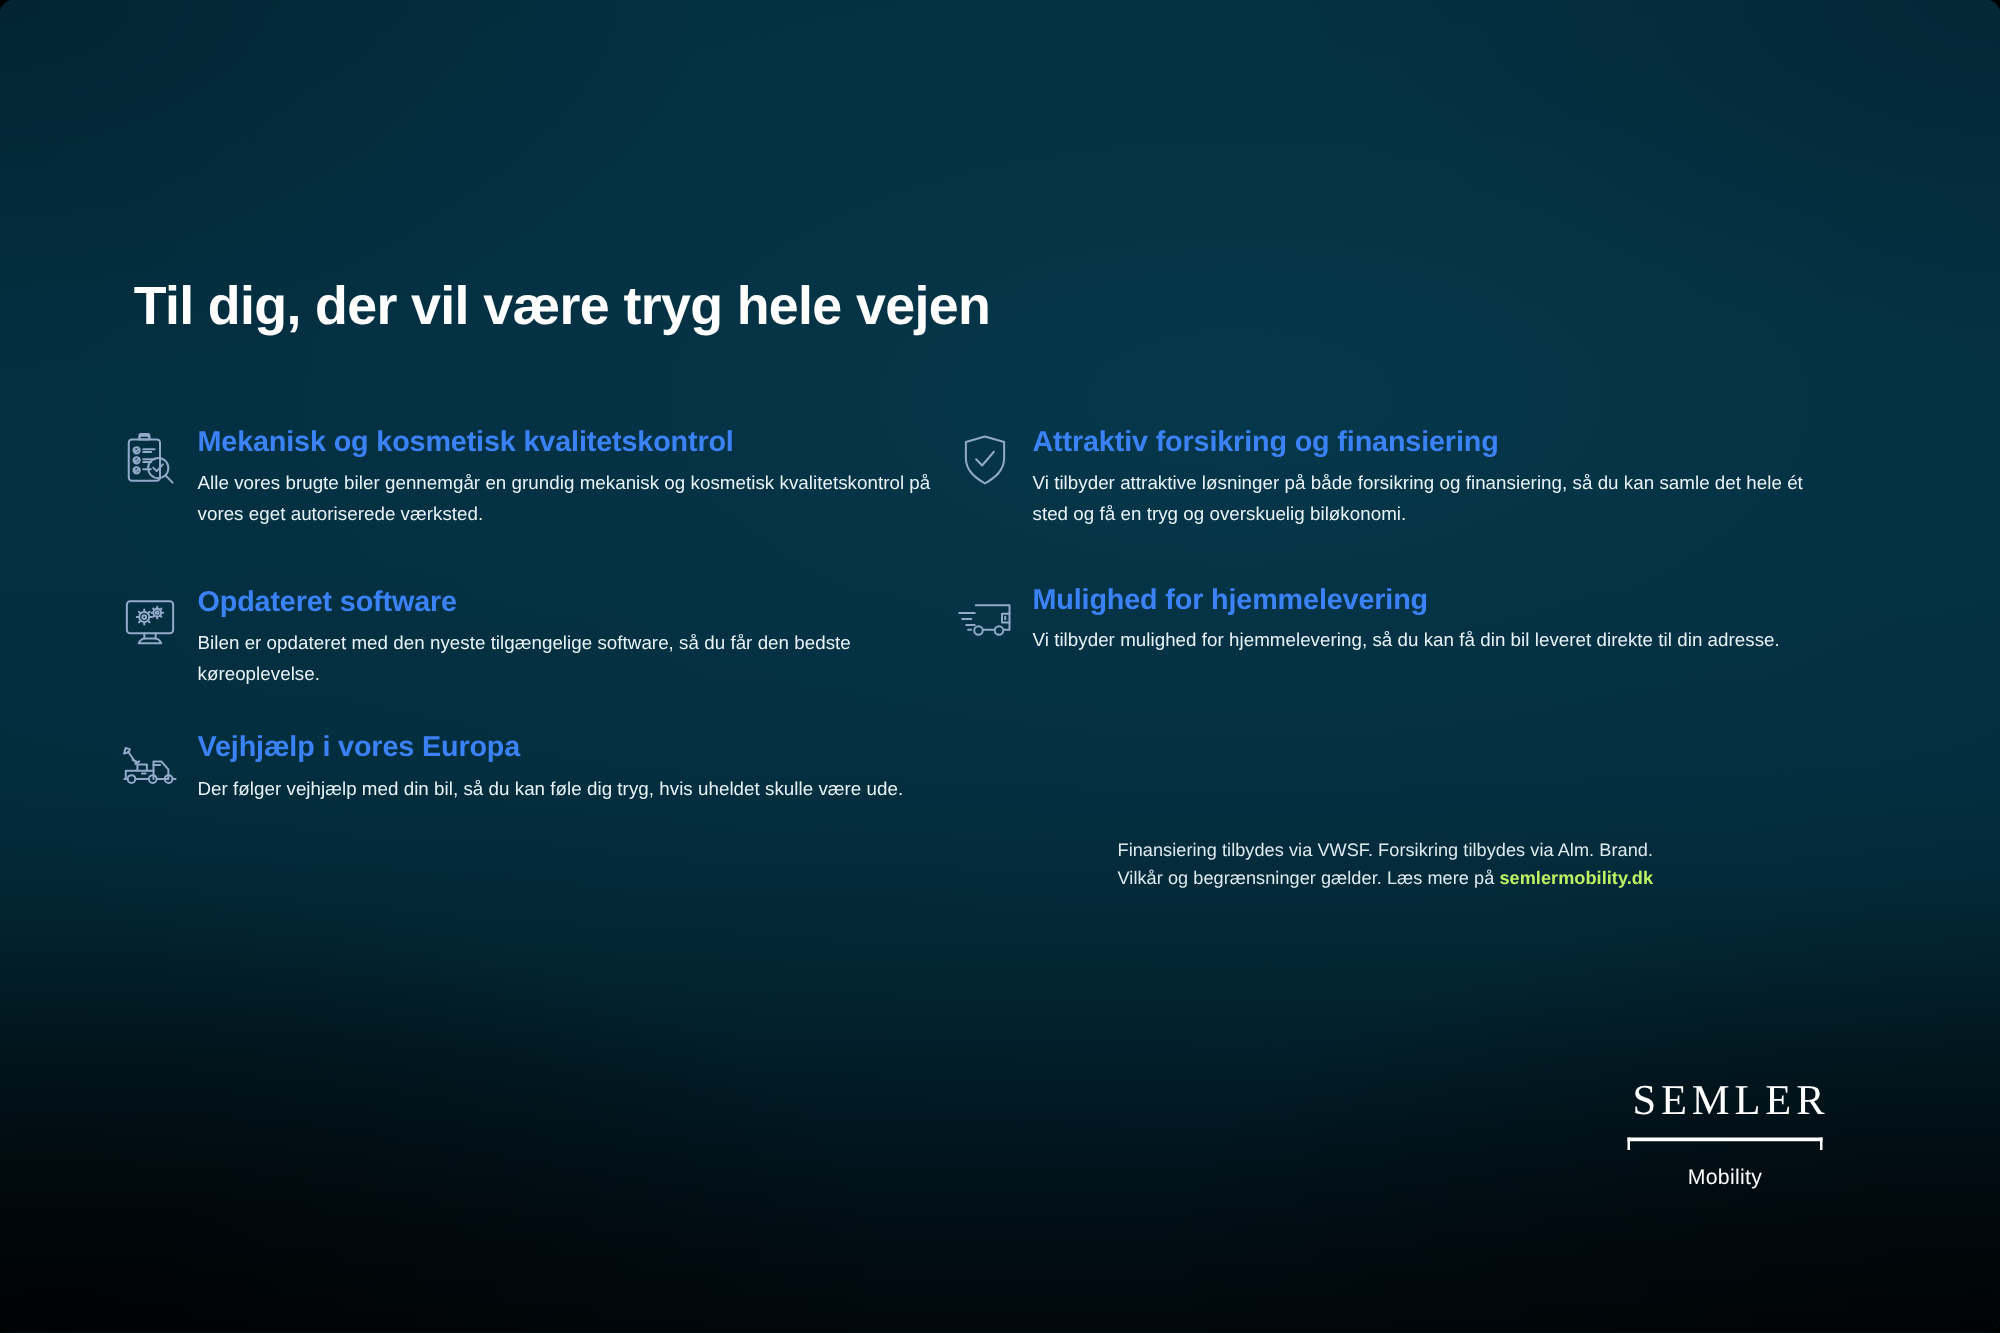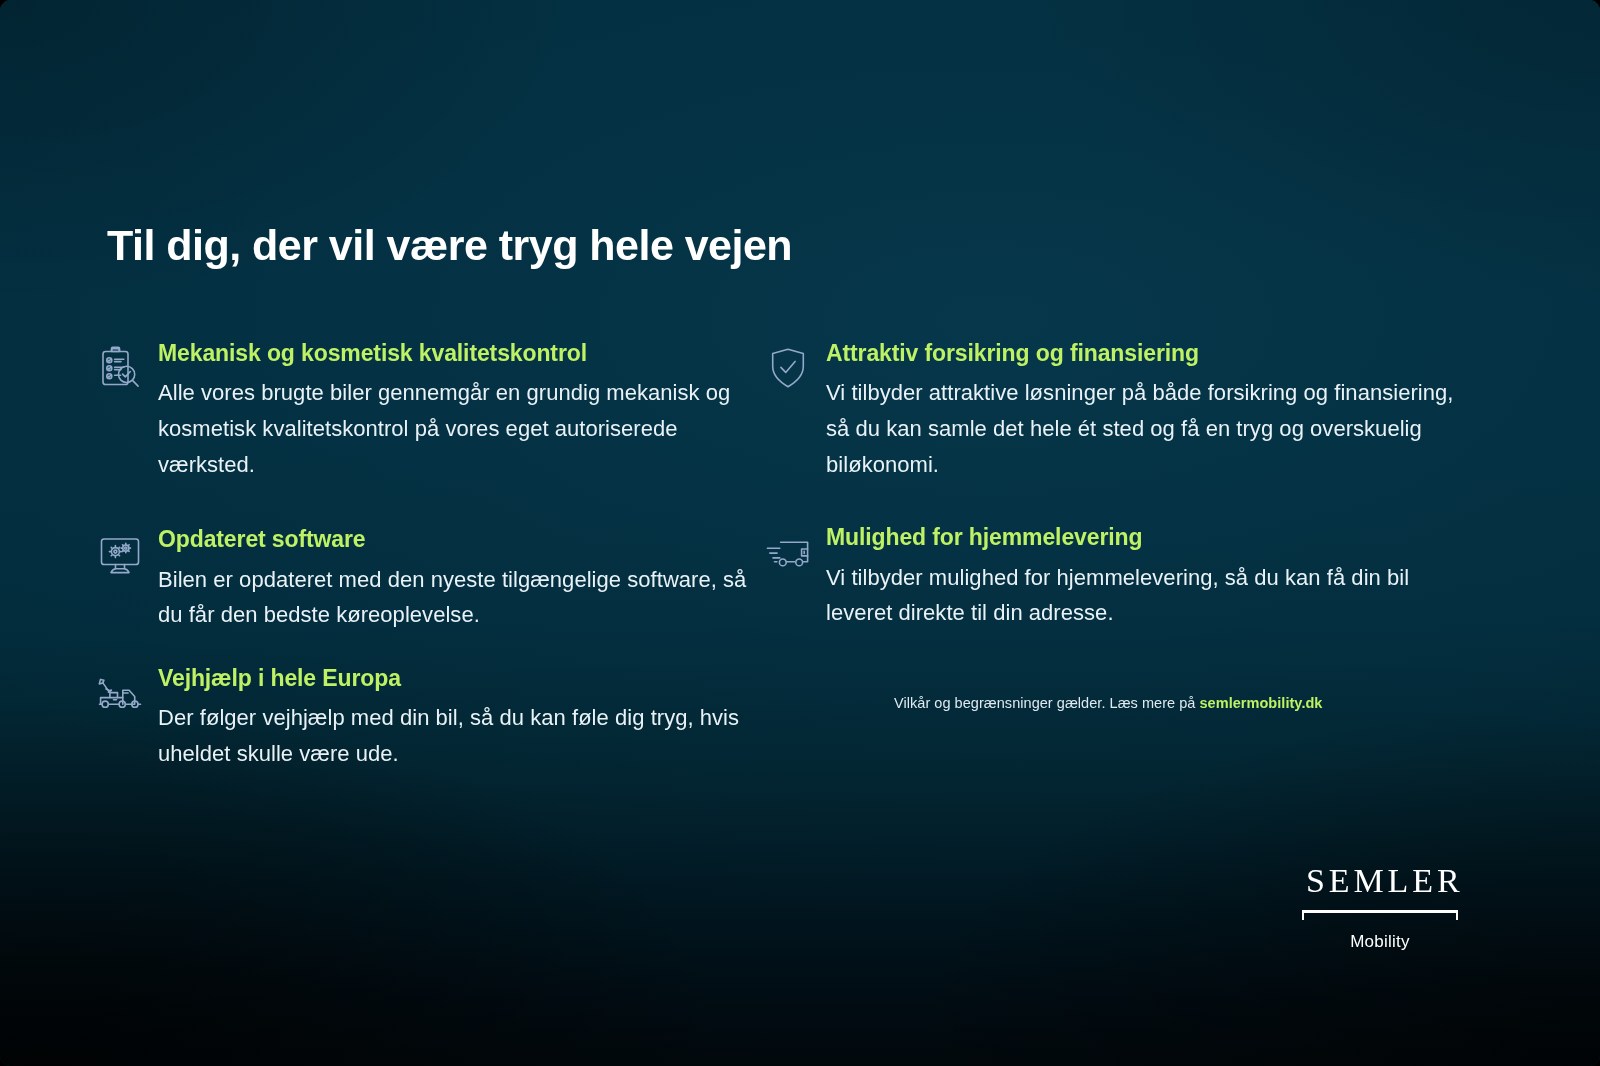--- a/index.html
+++ b/index.html
@@ -96,28 +96,28 @@
     width: 48px;
     height: 48px;
     overflow: visible;
   }
 
   .feature-body { flex: 1 1 auto; padding-top: 0; }
 
   .feature-title {
     font-size: 23px;
     font-weight: 700;
-    color: #bef264;
+    color: #3b82f6;
     letter-spacing: -0.005em;
     margin: 0 0 9px 0;
     line-height: 1.15;
   }
 
   .feature-text {
-    font-size: 22px;
+    font-size: 15px;
     font-weight: 400;
     color: #e9f2f6;
     line-height: 1.62;
     margin: 0;
     letter-spacing: 0.002em;
   }
 
   
   .col-left  .feature.f1 { margin-bottom: 44px; }
   .col-left  .feature.f2 { margin-bottom: 32px; }
@@ -261,21 +261,21 @@
             <circle cx="38.9" cy="35.2" r="3.1"></circle>
             <path d="M13.9 28.6v-5.0h7.6v5.0"></path>
             <path d="M13.0 22.6l-6.5-9.2"></path>
             <path d="M6.9 13.9l-3.6 1.0 1.2-4.5 3.4 0.9z"></path>
             <path d="M12.4 23.2l3.0-2.2"></path>
             <path d="M10.0 19.9l4.6 2.0"></path>
             <path d="M17.5 30.8h3.0"></path>
           </svg>
         </div>
         <div class="feature-body">
-          <div class="feature-title">Vejhjælp i hele Europa</div>
+          <div class="feature-title">Vejhjælp i vores Europa</div>
           <p class="feature-text">Der følger vejhjælp med din bil, så du kan føle dig tryg, hvis uheldet skulle være ude.</p>
         </div>
       </div>
 
     </div>
 
     <div class="col-right">
 
       <div class="feature f1">
         <div class="feature-icon">
@@ -305,21 +305,21 @@
         </div>
         <div class="feature-body">
           <div class="feature-title">Mulighed for hjemmelevering</div>
           <p class="feature-text">Vi tilbyder mulighed for hjemmelevering, så du kan få din bil leveret direkte til din adresse.</p>
         </div>
       </div>
 
     </div>
 
     <div class="disclaimer">
-      <br>
+      <span>Finansiering tilbydes via VWSF. Forsikring tilbydes via Alm. Brand.</span><br>
       <span>Vilkår og begrænsninger gælder. Læs mere på </span><span class="strong">semlermobility.dk</span>
     </div>
 
     <div class="logo">
       <div class="logo-word">SEMLER</div>
       <div class="logo-rule">
         <div class="bar"></div>
         <div class="tick-l"></div>
         <div class="tick-r"></div>
       </div>

